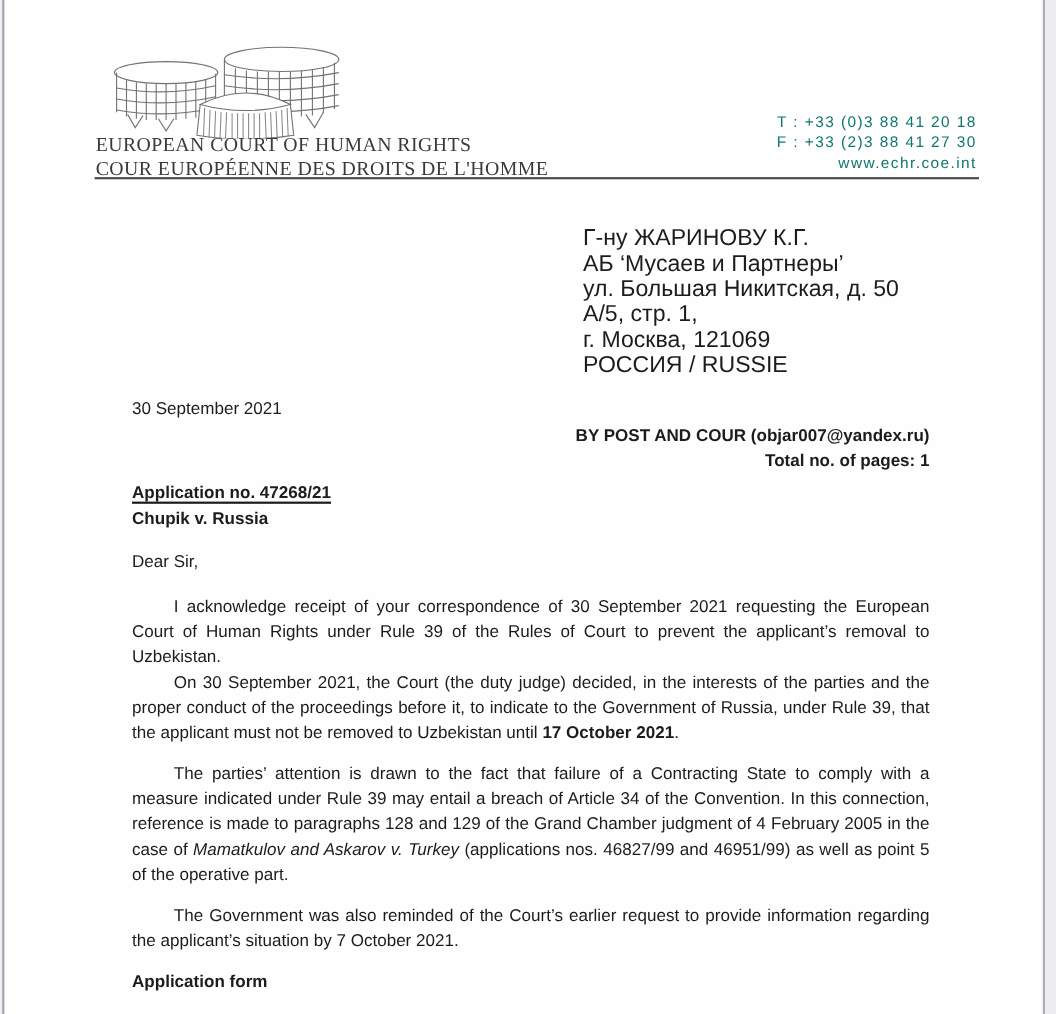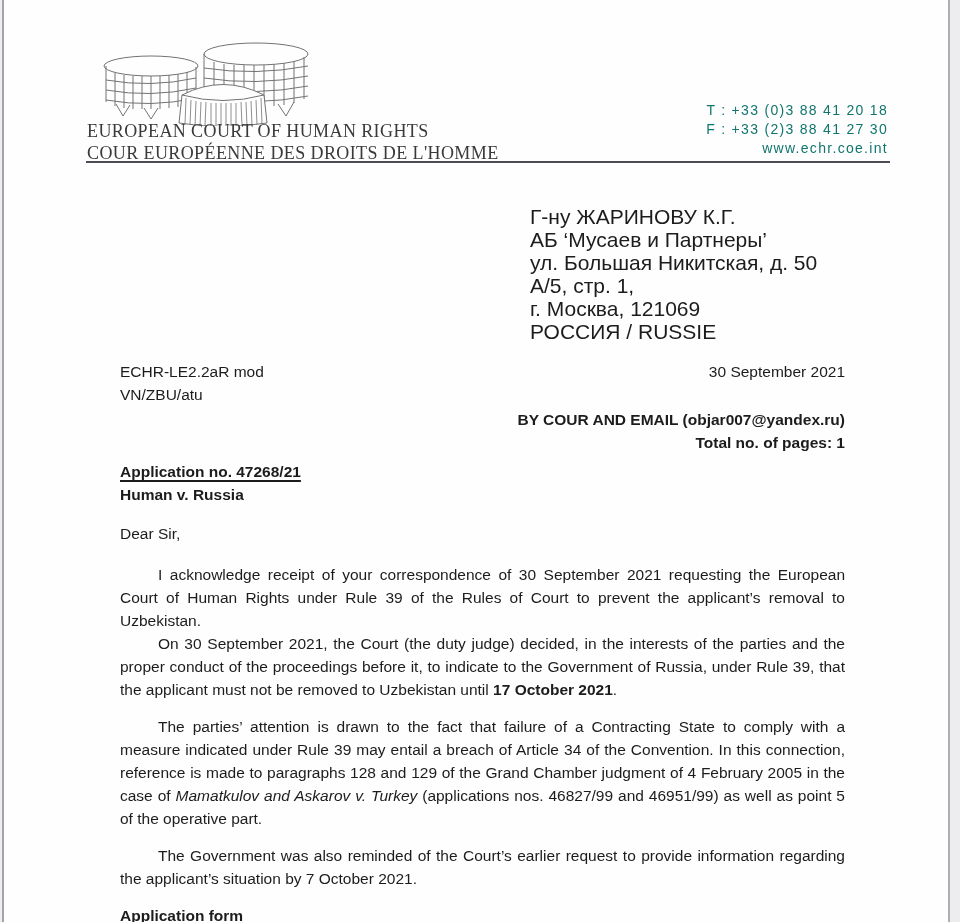--- a/index.html
+++ b/index.html
@@ -86,32 +86,28 @@
 
     <div class="addressee">
       <div>Г-ну ЖАРИНОВУ К.Г.</div>
       <div>АБ ‘Мусаев и Партнеры’</div>
       <div>ул. Большая Никитская, д. 50 А/5, стр. 1,</div>
       <div>г. Москва, 121069</div>
       <div>РОССИЯ / RUSSIE</div>
     </div>
 
     <div class="ref-row">
-      <div>
-        <div>ECHR-LE2.2aR mod</div>
-        <div>VN/ZBU/atu</div>
-      </div>
       <div class="right-align">30 September 2021</div>
     </div>
 
-    <div class="delivery">BY COUR AND EMAIL (objar007@yandex.ru)</div>
+    <div class="delivery">BY POST AND COUR (objar007@yandex.ru)</div>
     <div class="pages">Total no. of pages: 1</div>
 
     <div class="subject-app">Application no. 47268/21</div>
-    <div class="subject-case">Human v. Russia</div>
+    <div class="subject-case">Chupik v. Russia</div>
 
     <div class="salutation">Dear Sir,</div>
 
     <div class="letter-body">
         <div class="para indent"><span>I acknowledge receipt of your correspondence of 30 September 2021 requesting the European Court of Human Rights under Rule 39 of the Rules of Court to prevent the applicant’s removal to Uzbekistan.</span></div>
         <div class="para indent"><span>On 30 September 2021, the Court (the duty judge) decided, in the interests of the parties and the proper conduct of the proceedings before it, to indicate to the Government of Russia, under Rule 39, that the applicant must not be removed to Uzbekistan until </span><span style="font-weight: bold;">17 October 2021</span><span>.</span></div>
         <div class="para indent spaced"><span>The parties’ attention is drawn to the fact that failure of a Contracting State to comply with a measure indicated under Rule 39 may entail a breach of Article 34 of the Convention. In this connection, reference is made to paragraphs 128 and 129 of the Grand Chamber judgment of 4 February 2005 in the case of </span><span style="font-style: italic;">Mamatkulov and Askarov v. Turkey</span><span> (applications nos. 46827/99 and 46951/99) as well as point 5 of the operative part.</span></div>
         <div class="para indent spaced"><span>The Government was also reminded of the Court’s earlier request to provide information regarding the applicant’s situation by 7 October 2021.</span></div>
         <div class="para heading spaced"><span style="font-weight: bold;">Application form</span></div>
       </div>

